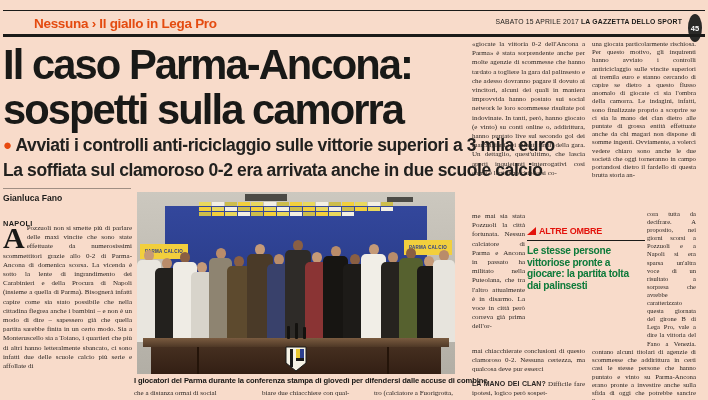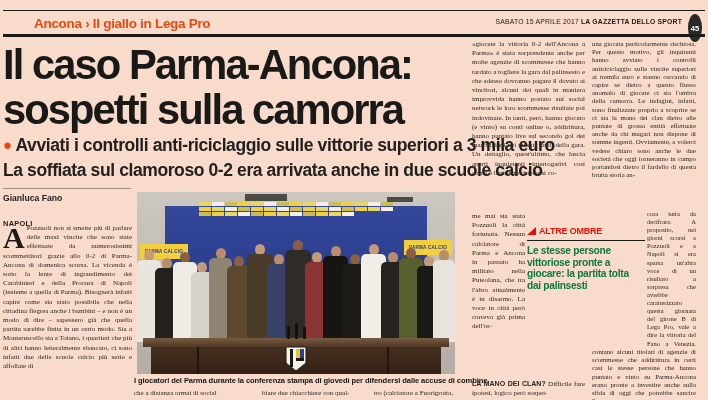--- a/index.html
+++ b/index.html
@@ -55,21 +55,21 @@
   .box-black{font-size:10.2px;line-height:11.6px;font-weight:900;color:#161513;letter-spacing:-0.3px;}
   .box-green{font-size:10.2px;line-height:11.6px;font-weight:900;color:#0e7a3a;letter-spacing:-0.3px;}
 </style>
 </head>
 <body>
 
 <div class="page">
 
   <div class="abs rule" style="left:3px;top:10px;width:702px;height:1px;"></div>
   <div class="abs kicker" style="left:34px;top:16px;">
-    <span>Ancona</span>
+    <span>Nessuna</span>
     <span>›</span>
     <span class="topic">Il giallo in Lega Pro</span>
   </div>
   <div class="abs mast" style="right:26px;top:18px;">
     <span>SABATO 15 APRILE 2017</span>
     <b>LA GAZZETTA DELLO SPORT</b>
   </div>
   <div class="abs badge" style="right:6px;top:14px;">
     <span>45</span>
   </div>
@@ -228,20 +228,21 @@
     <div class="mic" style="left:166px;top:135px;width:3px;height:12px;"></div>
   </div>
   <div class="abs caption" style="left:134px;top:376px;width:324px;">I giocatori del Parma durante la conferenza stampa di giovedì per difendersi dalle accuse di combine</div>
 
   <div class="abs snippet" style="left:134px;top:389px;width:116px;">che a distanza ormai di social</div>
   <div class="abs snippet" style="left:262px;top:389px;width:106px;">biare due chiacchiere con qual-</div>
   <div class="abs snippet" style="left:374px;top:389px;width:98px;">tro (calciatore a Fuorigrotta,</div>
 
   <div class="abs body-col" style="left:472px;top:40px;width:113px;height:171px;">«giocate la vittoria 0-2 dell'Ancona a Parma» è stata sorprendente anche per molte agenzie di scommesse che hanno tardato a togliere la gara dal palinsesto e che adesso dovranno pagare il dovuto ai vincitori, alcuni dei quali in maniera improvvida hanno postato sui social network le loro scommesse risultate poi indovinate. In tanti, però, hanno giocato (e vinto) su conti online o, addirittura, hanno puntato live sul secondo gol dei marchigiani nei minuti finali della gara. Un dettaglio, quest'ultimo, che lascia aperti inquietanti interrogativi così come è legittimo chiedersi co-</div>
   <div class="abs body-col" style="left:472px;top:212px;width:53px;height:134px;">me mai sia stata Pozzuoli la città fortunata. Nessun calciatore di Parma e Ancona in passato ha militato nella Puteolana, che tra l'altro attualmente è in disarmo. La voce in città però correva già prima dell'or-</div>
+  <div class="abs body-col" style="left:472px;top:347px;width:113px;height:29px;">mai chiacchierate conclusioni di questo clamoroso 0-2. Nessuna certezza, ma qualcosa deve pur esserci</div>
   <div class="abs body-col" style="left:472px;top:379px;width:113px;height:21px;">
     <span class="boldlead">LA MANO DEI CLAN?</span><span> Difficile fare ipotesi, logico però sospet-</span>
   </div>
 
   <div class="abs body-col" style="left:592px;top:40px;width:104px;height:170px;font-size:6.8px;line-height:8.2px;">una giocata particolarmente rischiosa. Per questo motivo, gli inquirenti hanno avviato i controlli antiriciclaggio sulle vincite superiori ai tremila euro e stanno cercando di capire se dietro a questo flusso anomalo di giocate ci sia l'ombra della camorra. Le indagini, infatti, sono finalizzate proprio a scoprire se ci sia la mano dei clan dietro alle puntate di grossa entità effettuate anche da chi magari non dispone di somme ingenti. Ovviamente, a volerci vedere chiaro sono anche le due società che oggi torneranno in campo portandosi dietro il fardello di questa brutta storia an-</div>
   <div class="abs body-col" style="left:647px;top:210px;width:49px;height:138px;font-size:6.5px;line-height:8.1px;">cora tutta da decifrare. A proposito, nei giorni scorsi a Pozzuoli e a Napoli si era sparsa un'altra voce di un risultato a sorpresa che avrebbe caratterizzato questa giornata del girone B di Lega Pro, vale a dire la vittoria del Fano a Venezia. Rac-</div>
   <div class="abs body-col" style="left:592px;top:348px;width:104px;height:52px;font-size:6.8px;line-height:8.2px;">contano alcuni titolari di agenzie di scommesse che addirittura in certi casi le stesse persone che hanno puntato e vinto su Parma-Ancona erano pronte a investire anche sulla sfida di oggi che potrebbe sancire l'appro-</div>
 
   <div class="abs" style="left:527px;top:226px;width:118px;">
     <div class="box-label">

